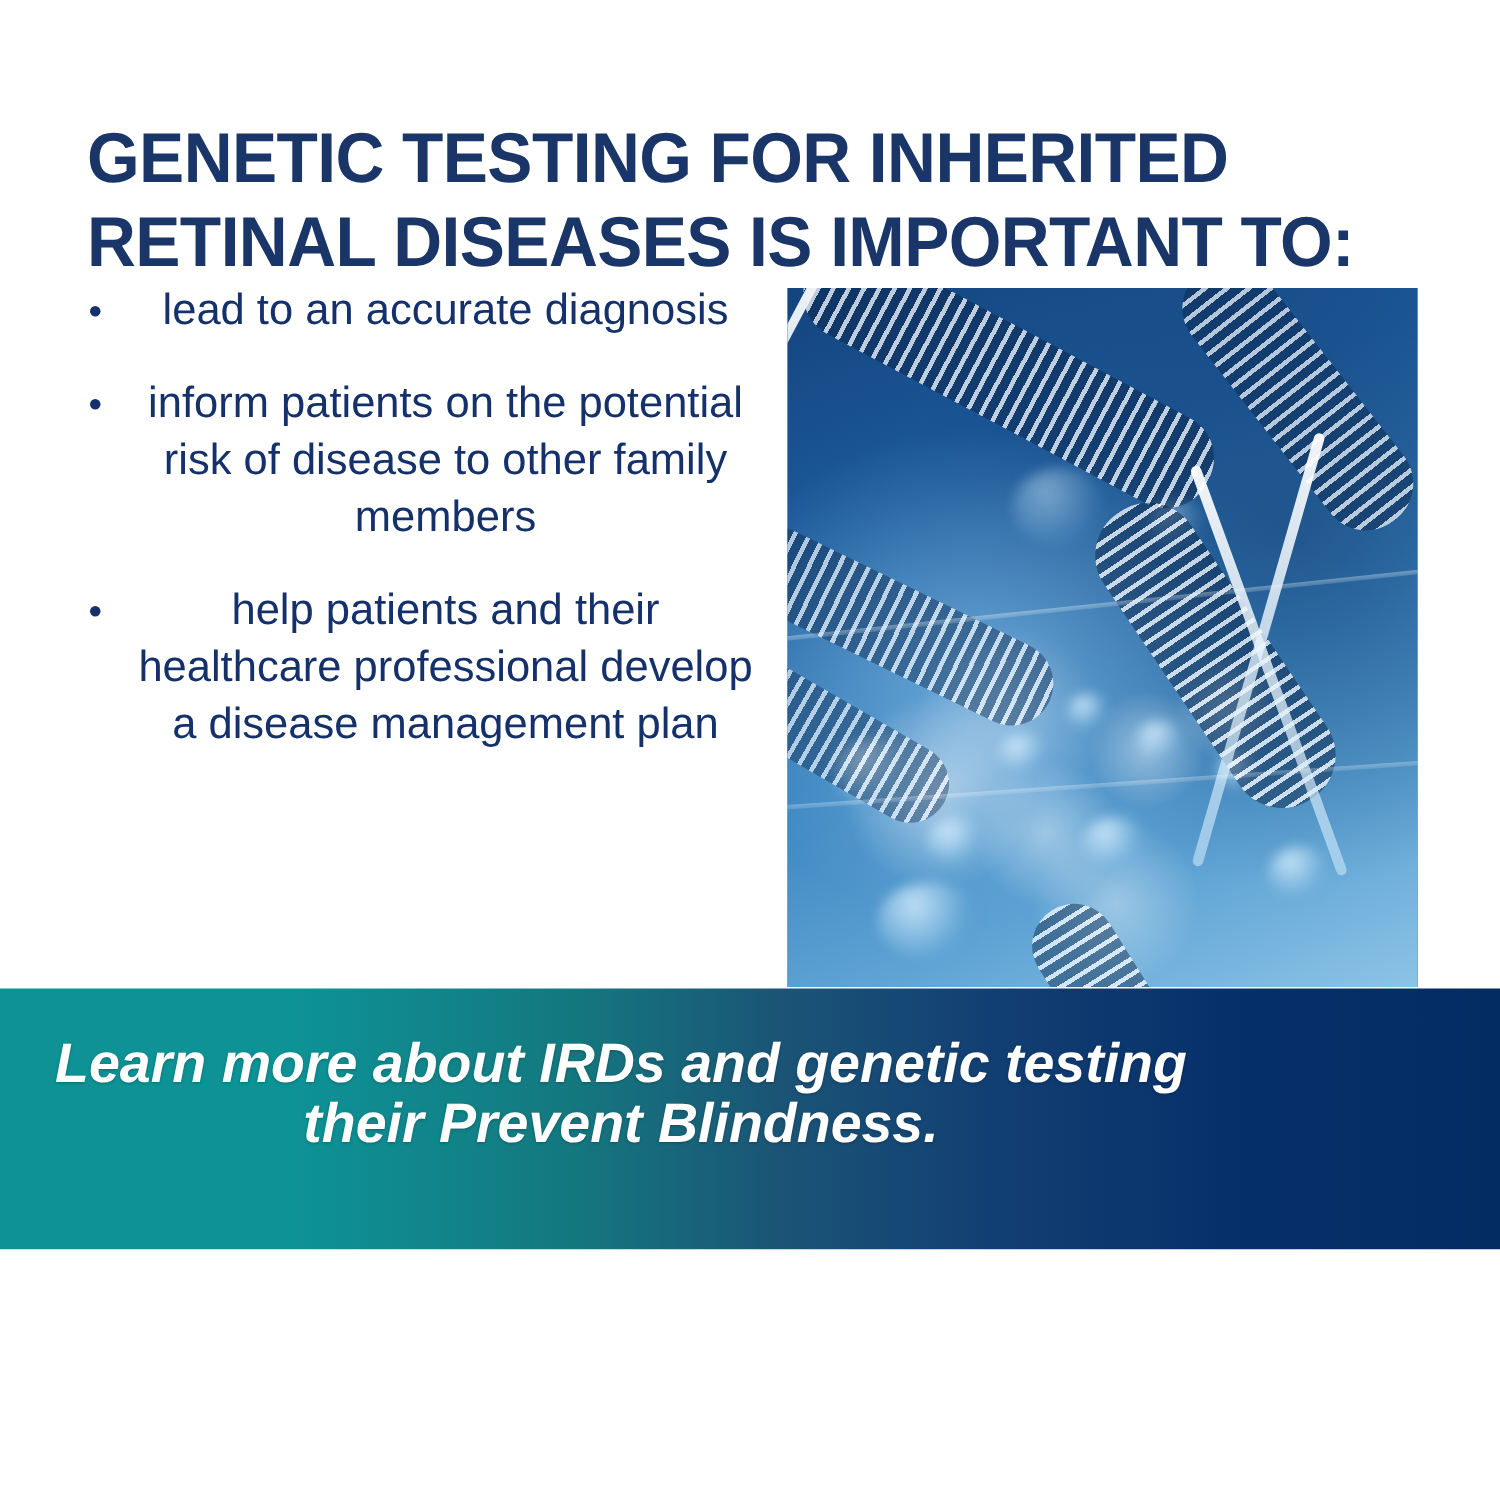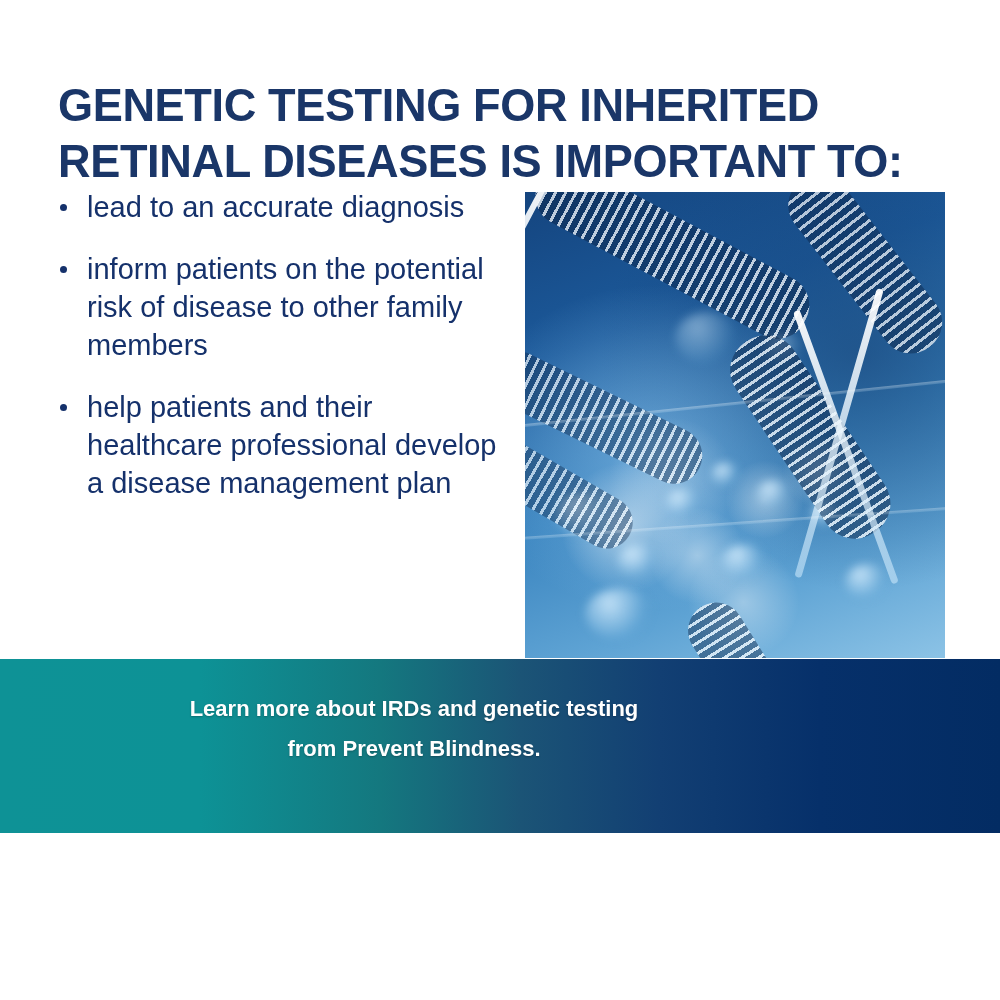--- a/index.html
+++ b/index.html
@@ -39,20 +39,21 @@
 
   
   .bullets {
     position: absolute;
     left: 52px;
     top: 188px;
     width: 455px;
     margin: 0;
     padding: 0;
     list-style: none;
+    text-align: center;
   }
   .bullet-item {
     position: relative;
     padding-left: 35px;
     margin-bottom: 24px;
     color: #15316b;
     font-size: 29px;
     line-height: 38px;
     font-weight: normal;
   }
@@ -128,24 +129,25 @@
         #06306a 82%,
         #032c63 100%);
   }
   .cta-text {
     position: absolute;
     left: 0;
     top: 30px;
     width: 828px;
     text-align: center;
     color: #ffffff;
-    font-size: 22px;
+    font-size: 37px;
     line-height: 40px;
     font-weight: bold;
     text-shadow: 0 1px 2px rgba(0,0,0,0.25);
+    font-style: italic;
   }
   .cta-line { display: block; }
   .cta-url { display: block; letter-spacing: -0.2px; }
 
   
   .logo-row {
     position: absolute;
     left: 0;
     top: 833px;
     width: 1000px;
@@ -205,21 +207,21 @@
     <div class="helix" style="left:-30px; top:236px; width:170px; height:52px; transform: rotate(30deg); transform-origin: left top; border-radius:26px; opacity:.7;"></div>
     <div class="helix" style="left:200px; top:400px; width:190px; height:56px; transform: rotate(58deg); transform-origin: left top; border-radius:28px; opacity:.8;"></div>
 
     <div class="helix-edge" style="left:-20px; top:210px; width:460px; height:3px; transform: rotate(-6deg); opacity:.35;"></div>
     <div class="helix-edge" style="left:-20px; top:330px; width:460px; height:3px; transform: rotate(-4deg); opacity:.3;"></div>
   </div>
 
   <div class="cta-band">
     <div class="cta-text">
       <span class="cta-line">Learn more about IRDs and genetic testing</span>
-      <span class="cta-line">from Prevent Blindness.</span>
+      <span class="cta-line">their Prevent Blindness.</span>
     </div>
   </div>
 
   <div class="logo-row">
 
     
     
 
     
 

